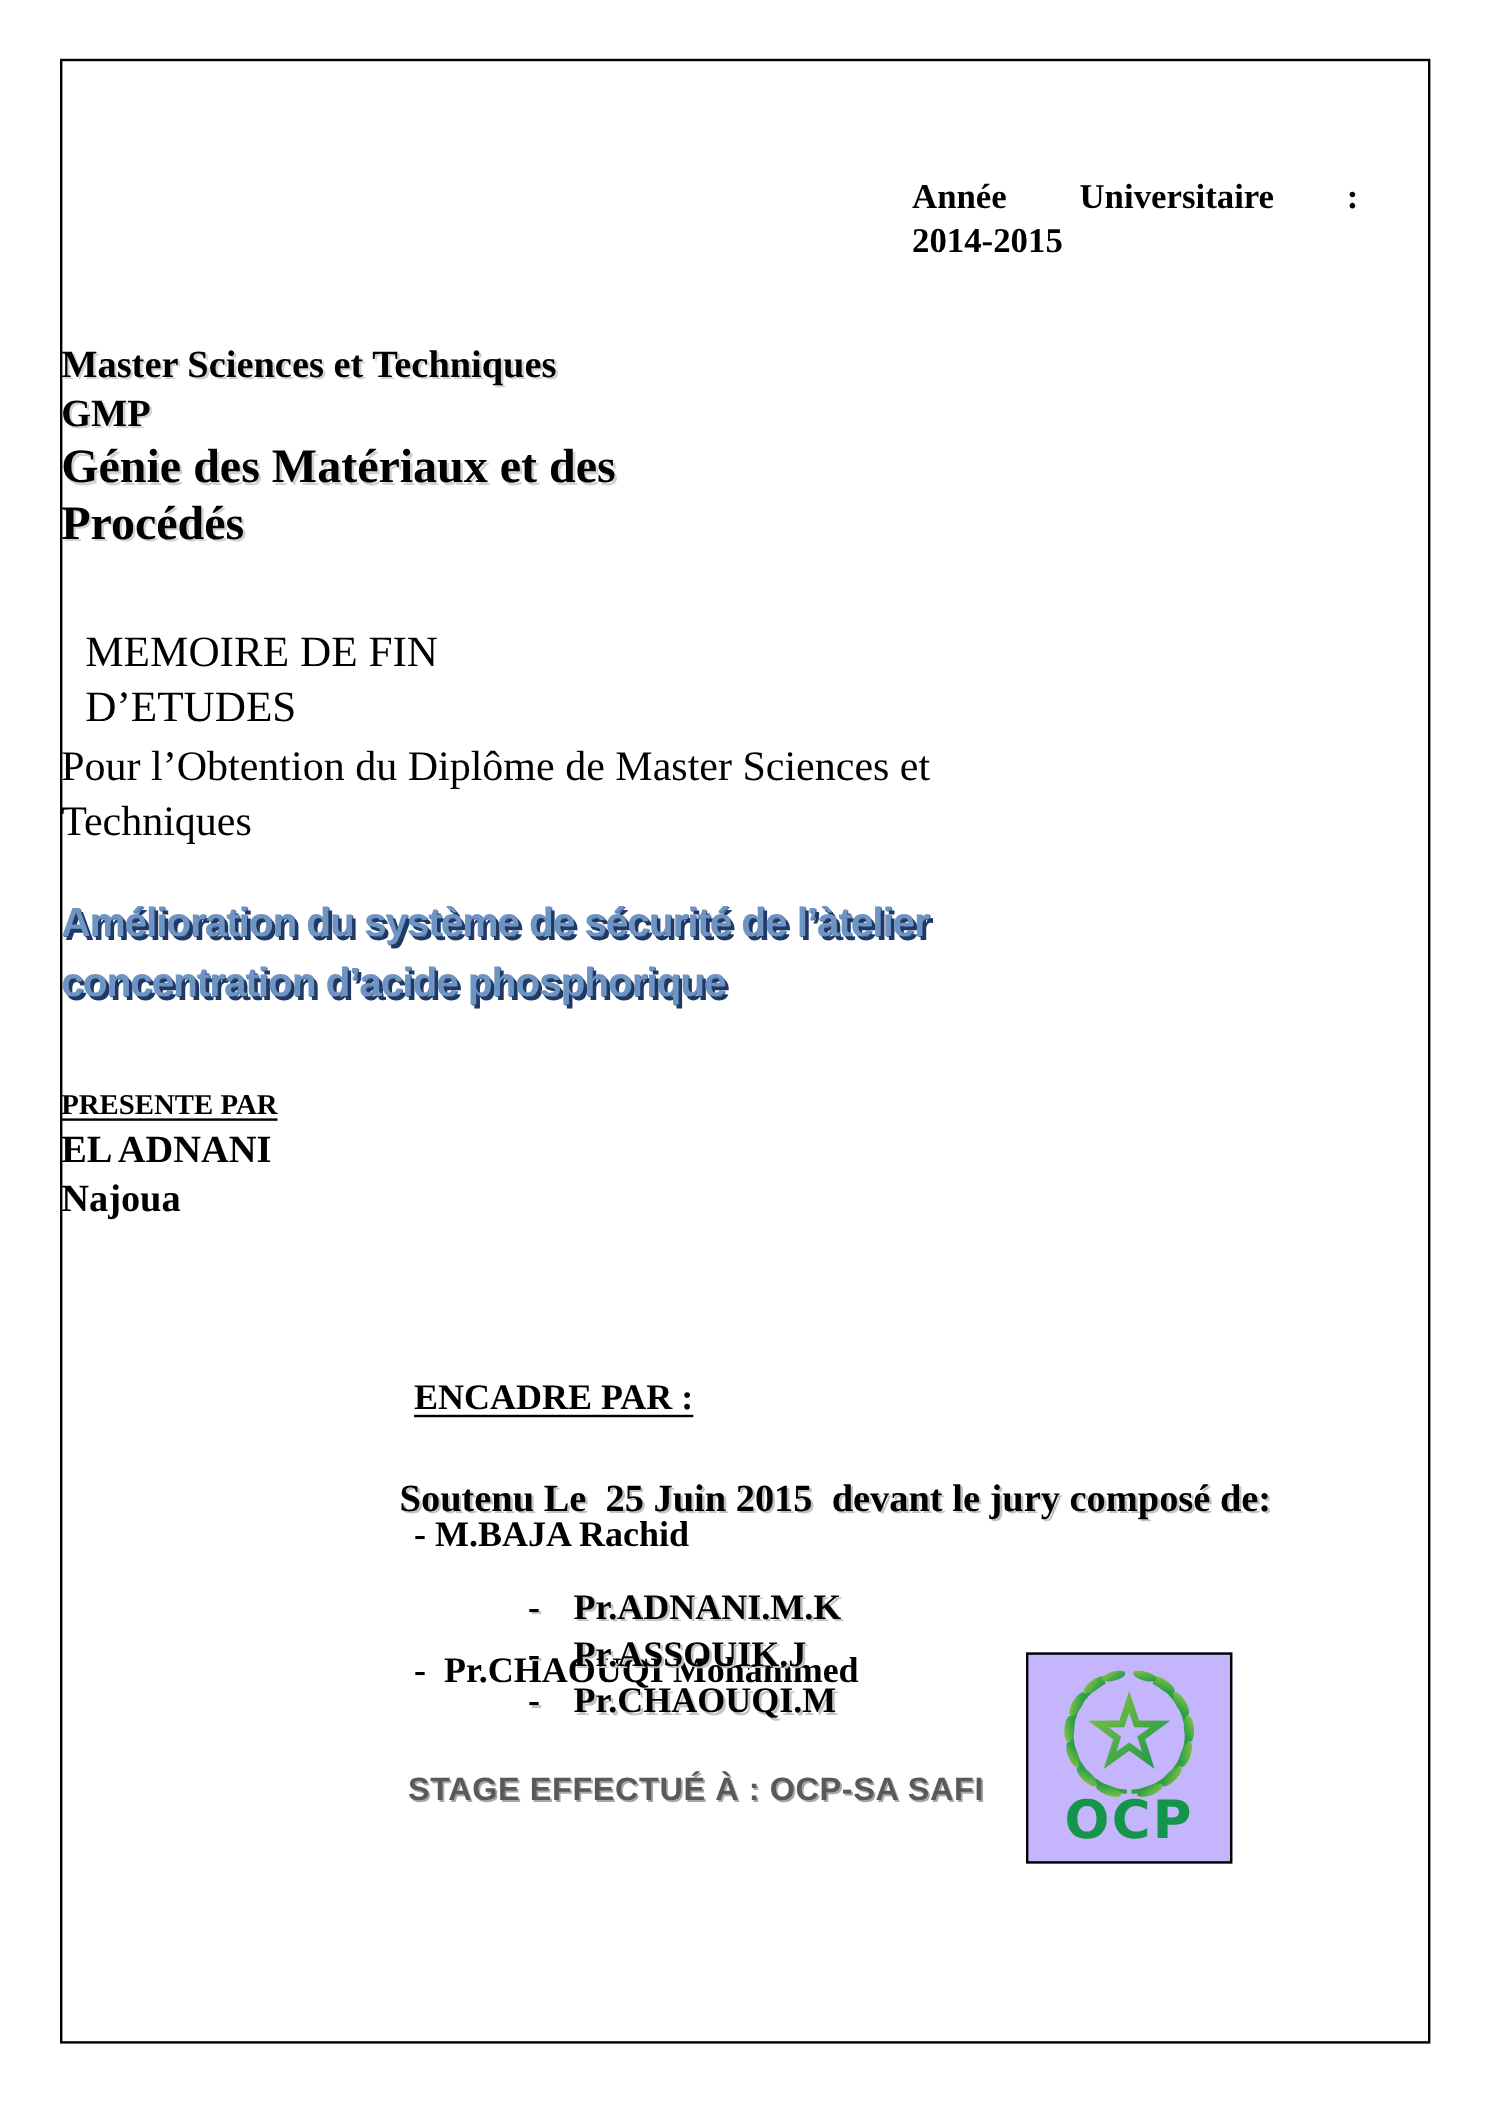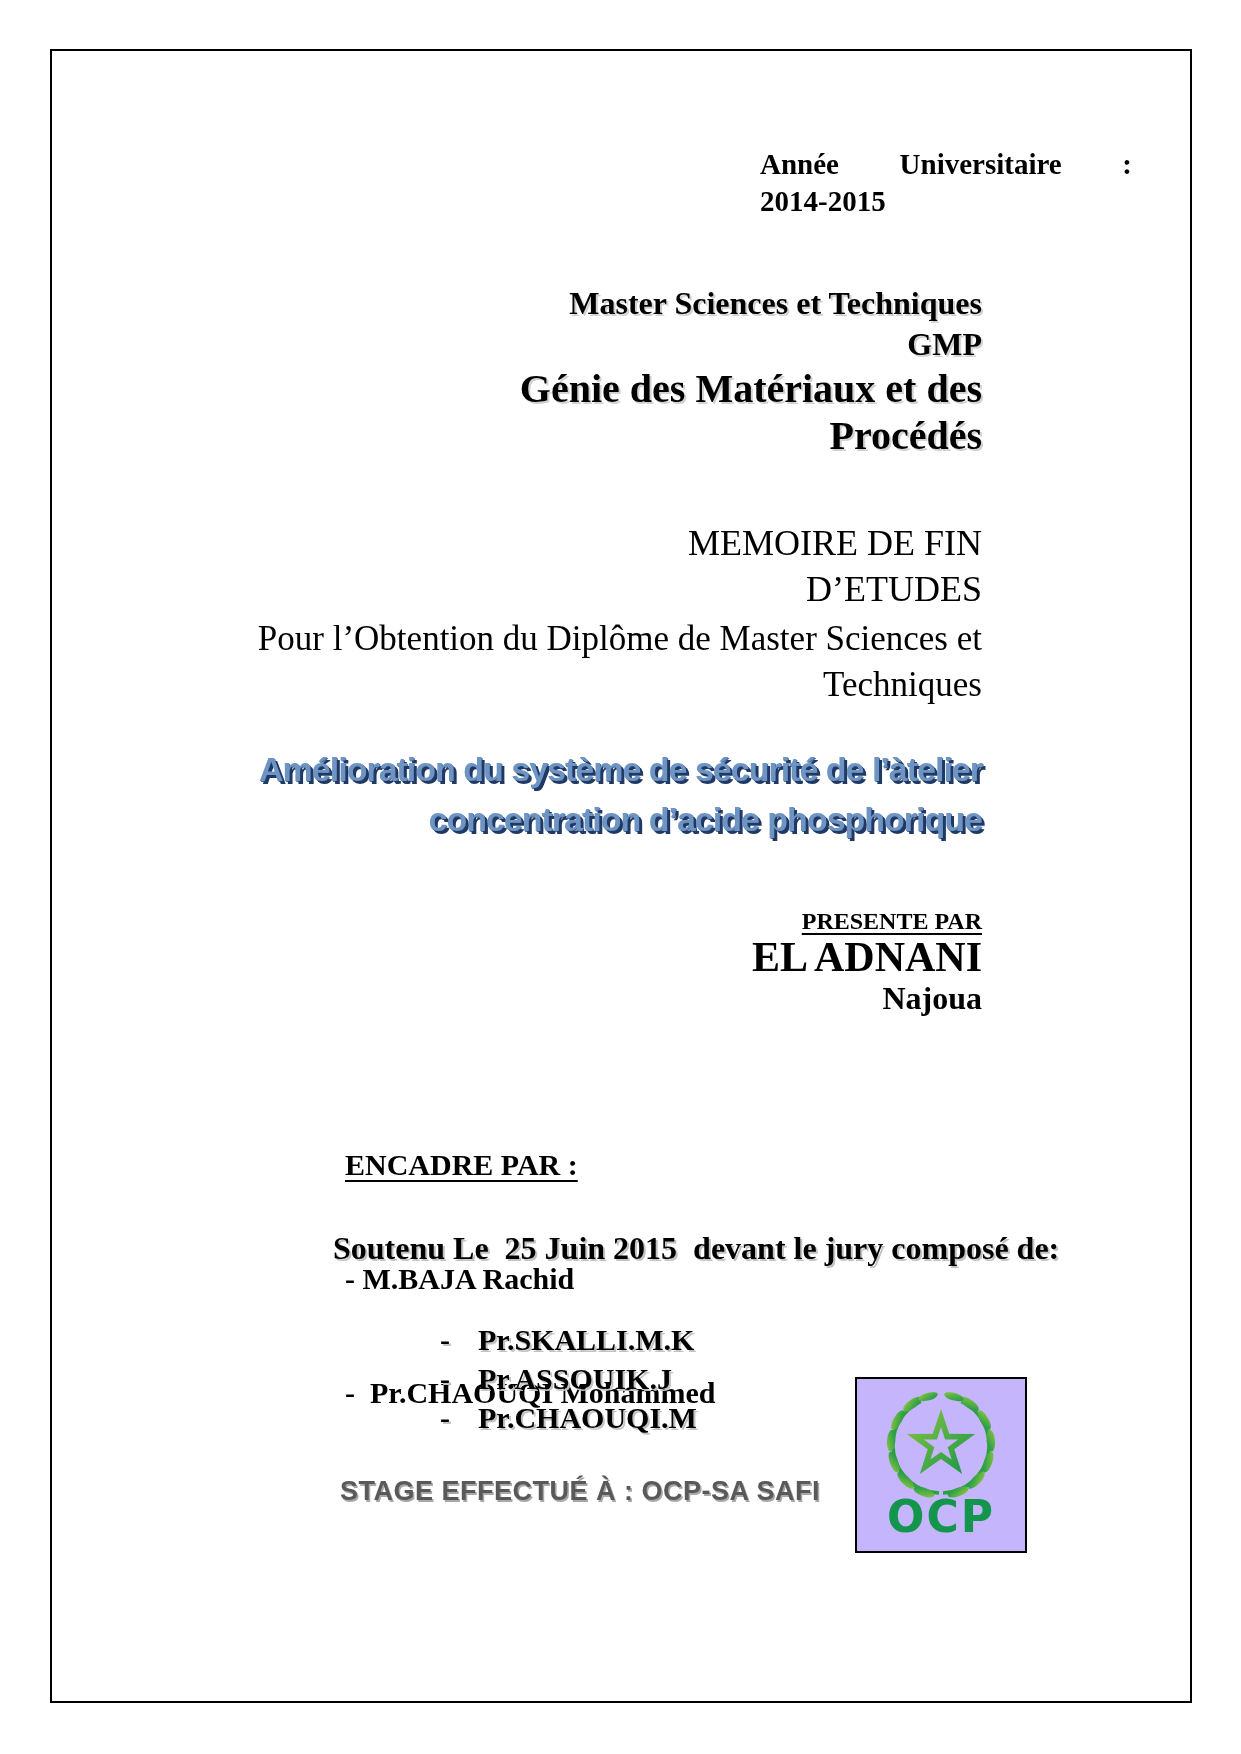--- a/index.html
+++ b/index.html
@@ -6,21 +6,21 @@
   body {
     width:1241px; height:1754px; position:relative; background:#ffffff;
     font-family:"Liberation Serif","DejaVu Serif",serif; color:#000;
     overflow:hidden;
   }
   .abs { position:absolute; }
   .frame {
     left:50px; top:49px; width:1138px; height:1650px;
     border:2px solid #000;
   }
-  .centered { left:38px; width:944px; text-align:right; }
+  .centered { left:51px; width:944px; text-align:left; }
 
   
   .annee { left:760px; top:146px; width:372px; font-weight:bold; font-size:29px; line-height:37px; }
   .annee-l1 { text-align:justify; text-align-last:justify; }
 
   
   .program { top:283px; font-weight:bold; text-shadow:2px 2px 0 #d2d2d2; }
   .program-l1, .program-l2 { font-size:32px; line-height:41px; }
   .degree { font-size:40px; line-height:47px; }
 
@@ -34,21 +34,21 @@
   .thesis {
     top:744px; font-family:"Liberation Sans","DejaVu Sans",sans-serif;
     font-weight:bold; font-size:34px; line-height:50px; letter-spacing:-1px;
     color:#6e94c4;
     text-shadow:3px 3px 0 #1f3864, 1px 1px 0 #4a6fa0;
   }
 
   
   .presented { top:906px; font-weight:bold; }
   .presented-heading { font-size:24px; line-height:30px; text-decoration:underline; text-decoration-thickness:2px; text-underline-offset:4px; }
-  .presented-surname { font-size:42px; line-height:42px;padding-left:39px; }
+  .presented-surname { font-size:32px; line-height:42px; }
   .presented-firstname { font-size:32px; line-height:40px; }
 
   
   .supervisors { left:345px; top:1070px; font-weight:bold; font-size:30px; line-height:38px; white-space:pre; }
   .supervisors-heading { text-decoration:underline; text-decoration-thickness:2px; text-underline-offset:5px; }
 
   
   .soutenu { left:333px; top:1230px; font-weight:bold; font-size:32px; white-space:pre; text-shadow:2px 2px 0 #c3c3c3; }
 
   
@@ -111,21 +111,21 @@
   <div><span class="supervisors-heading">ENCADRE PAR :</span></div>
   <div>- M.BAJA Rachid</div>
   <div>-  Pr.CHAOUQI Mohammed</div>
 </div>
 
 <div class="abs soutenu">Soutenu Le  25 Juin 2015  devant le jury composé de:</div>
 
 <div class="abs jury">
   <div class="jury-row">
     <span class="jury-bullet">-</span>
-    <span>Pr.SKALLI.M.K</span>
+    <span>Pr.ADNANI.M.K</span>
   </div>
   <div class="jury-row">
     <span class="jury-bullet">-</span>
     <span>Pr.ASSOUIK.J</span>
   </div>
   <div class="jury-row">
     <span class="jury-bullet">-</span>
     <span>Pr.CHAOUQI.M</span>
   </div>
 </div>

